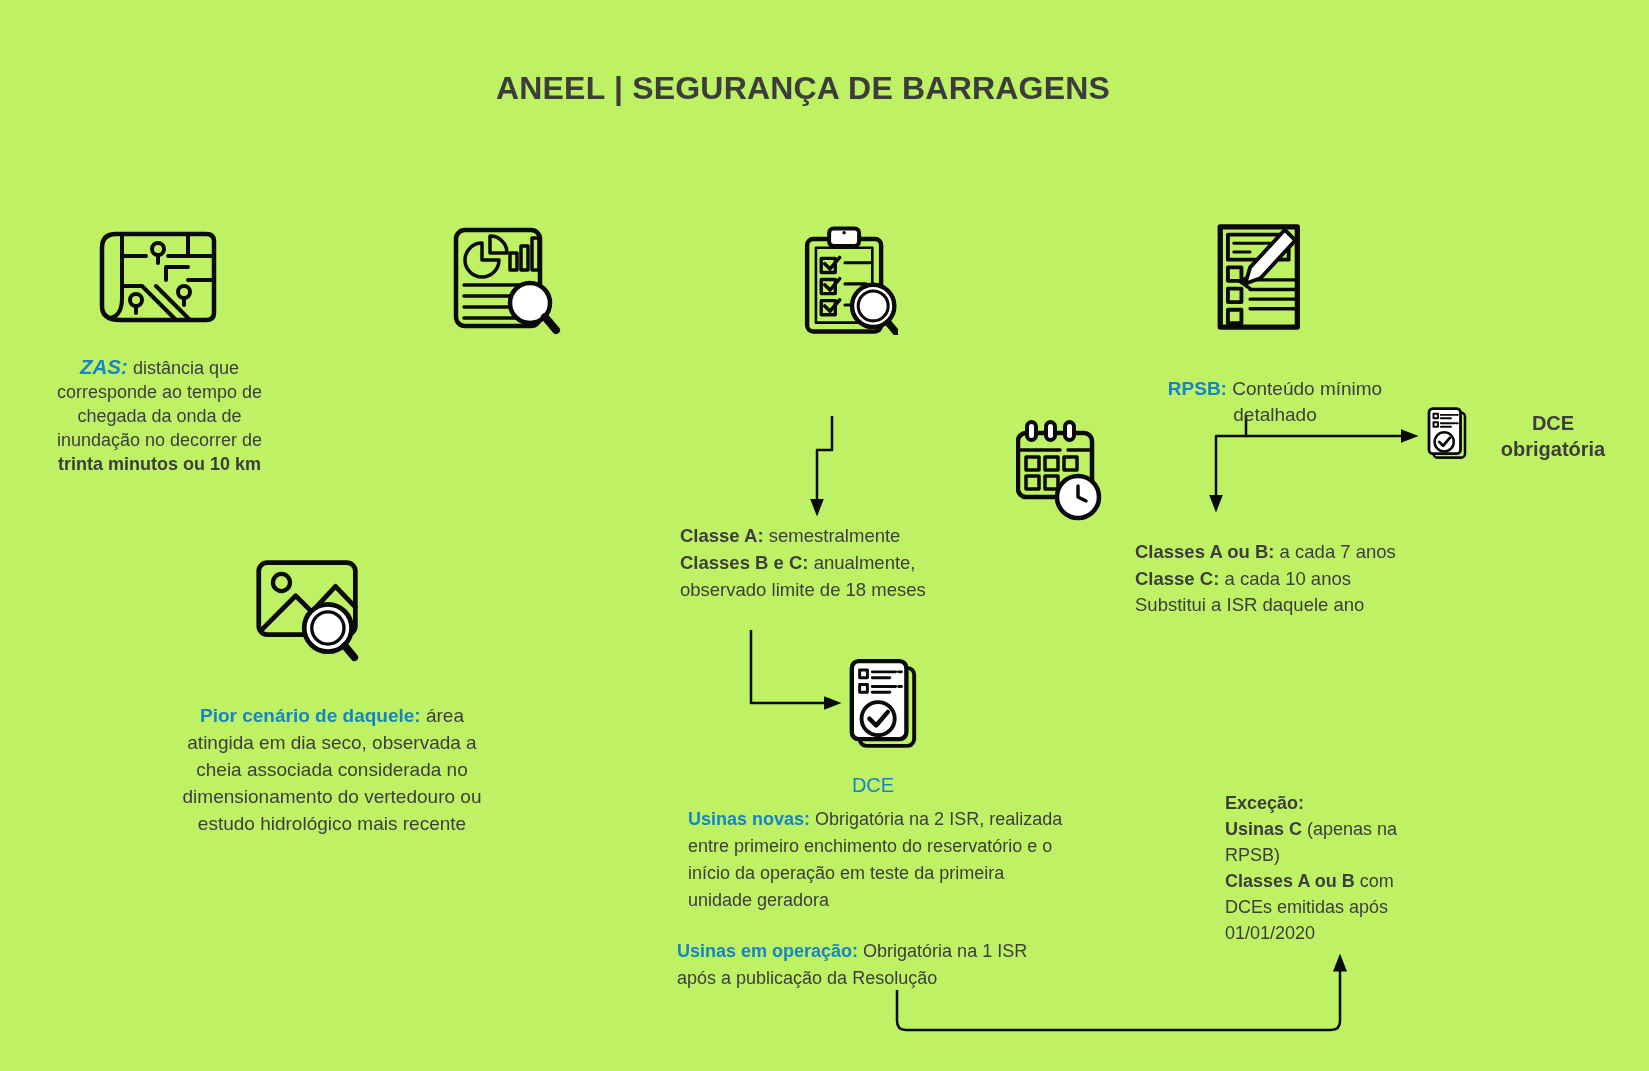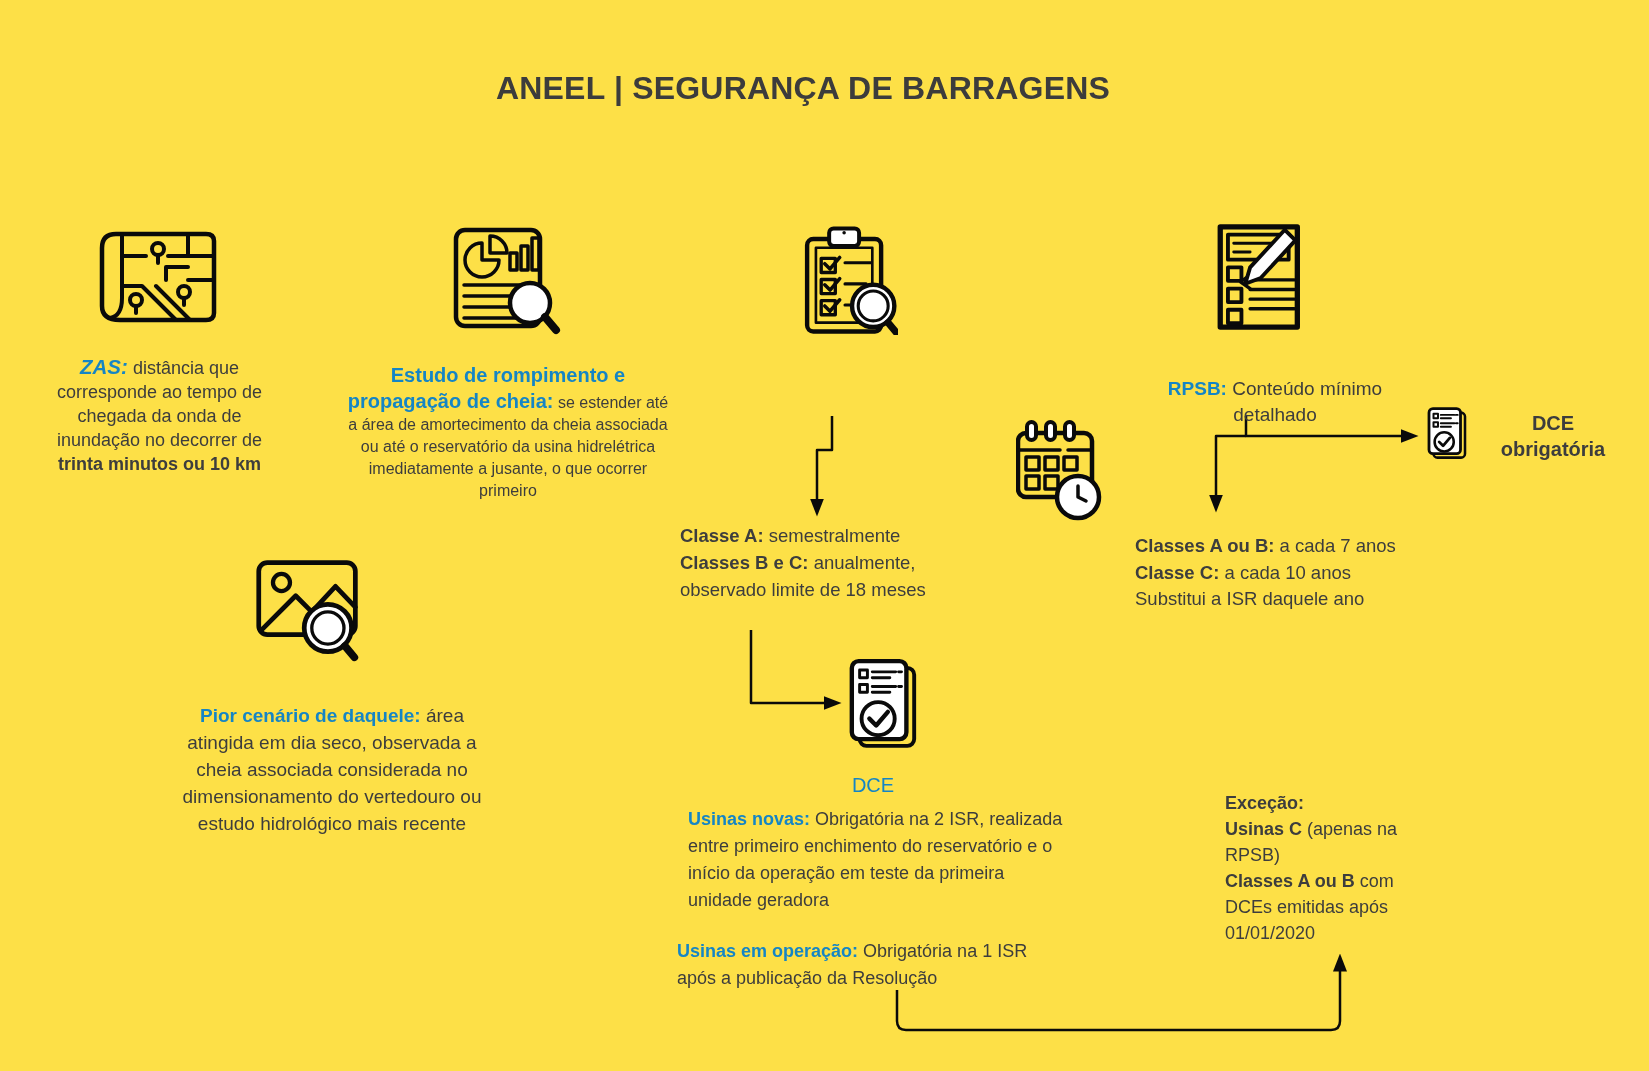--- a/index.html
+++ b/index.html
@@ -1,31 +1,31 @@
 <!DOCTYPE html>
 <html style="--accent_blue: #1585c5; --text_dark: #3d3d3d; --title_dark: #3c3c3c; --icon_black: #0a0a0a;"><head>
 <meta charset="utf-8">
 <style>
   html,body{margin:0;padding:0;background:#fff;}
   #canvas{
-    position:relative;width:1649px;height:1071px;background:#fde047;overflow:hidden;
+    position:relative;width:1649px;height:1071px;background:#bef264;overflow:hidden;
     font-family:"Liberation Sans","DejaVu Sans",sans-serif;color:var(--text_dark,#3d3d3d);
   }
   .abs{position:absolute;}
   .center{text-align:center;}
   .b{font-weight:bold;}
   .blue{color:var(--accent_blue,#1585c5);}
   .title{font-size:32px;font-weight:bold;color:var(--title_dark,#3c3c3c);margin:0;letter-spacing:.2px;}
   .zas{font-size:18px;line-height:24px;}
   .zas .lg{font-size:20.5px;font-style:italic;}
   .estudo{font-size:16px;line-height:22px;}
   .estudo .lg2{font-size:20px;line-height:26px;}
   .hblock{font-size:19px;line-height:26px;}
   .freq{font-size:18.5px;line-height:27px;}
-  .freq2{font-size:18.5px;line-height:26.5px;}
+  .freq2{font-size:18.5px;line-height:26.5px;margin-top:6px;}
   .pior{font-size:19px;line-height:27px;}
   .dcehead{font-size:20px;line-height:26px;}
   .usinas{font-size:18px;line-height:27px;}
   .excecao{font-size:18px;line-height:26px;}
   .dceobr{font-size:20px;line-height:26px;font-weight:bold;}
   svg.icon{display:block;}
   svg.icon *{vector-effect:none;}
   .arrows{position:absolute;left:0;top:0;pointer-events:none;}
 </style>
 </head>
@@ -158,23 +158,20 @@
       <path stroke-width="3.5" d="M28,29 H52 M28,35 H46 M55,29 H58"></path>
       <circle cx="34" cy="62" r="17" stroke-width="4.5"></circle>
       <path stroke-width="5" d="M25,62 L32,69 L44,55"></path>
     </g>
   </svg>
 
   <div class="abs zas center" style="left:42px;top:355px;width:235px;">
     <span class="b blue lg">ZAS:</span><span> distância que corresponde ao tempo de chegada da onda de inundação no decorrer de </span><span class="b">trinta minutos ou 10 km</span>
   </div>
 
-  <div class="abs estudo center" style="left:347px;top:362px;width:322px;">
-    <span class="b blue lg2">Estudo de rompimento e propagação de cheia:</span><span> se estender até a área de amortecimento da cheia associada ou até o reservatório da usina hidrelétrica imediatamente a jusante, o que ocorrer primeiro</span>
-  </div>
 
 
   <div class="abs hblock center" style="left:1125px;top:376px;width:300px;">
     <span class="b blue">RPSB:</span><span> Conteúdo mínimo detalhado</span>
   </div>
 
   <div class="abs dceobr center" style="left:1487px;top:410px;width:132px;">DCE obrigatória</div>
 
   <div class="abs freq" style="left:680px;top:522px;width:262px;">
     <div><span class="b">Classe A:</span><span> semestralmente</span></div>

